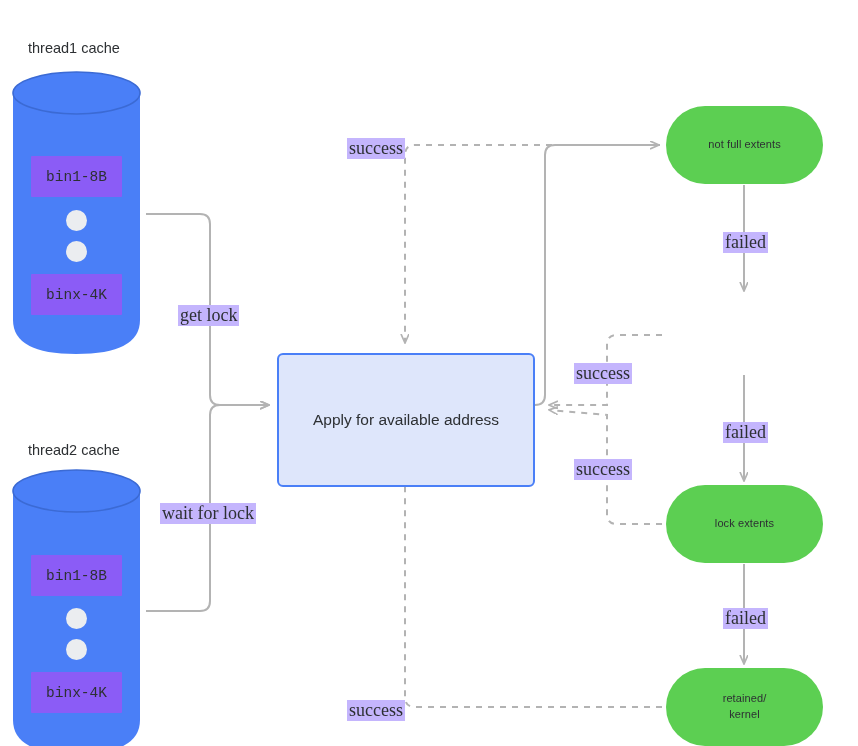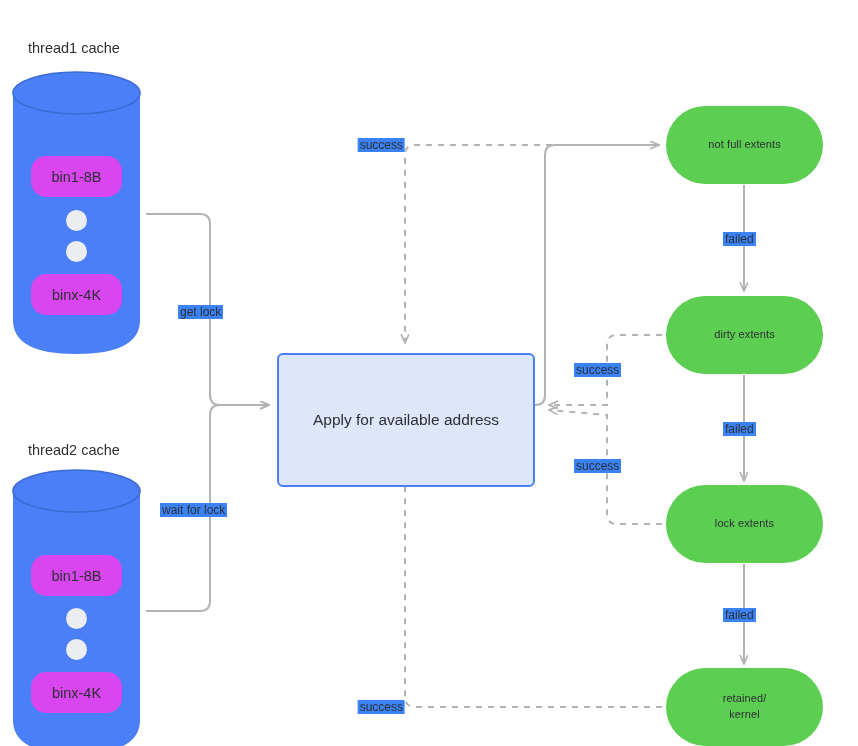--- a/index.html
+++ b/index.html
@@ -73,41 +73,43 @@
     font-size: 15.5px;
   }
   .cyl-label {
     position: absolute;
     font-size: 14.5px;
     color: #2d3033;
     white-space: nowrap;
   }
   .bin-box {
     position: absolute;
-    background: #d946ef;
-    border-radius: 15px;
+    background: #8b5cf6;
+    border-radius: 1px;
     display: flex;
     align-items: center;
     justify-content: center;
     font-size: 14.5px;
     color: #2d3033;
     box-sizing: border-box;
+    font-family: Liberation Mono, monospace;
   }
   .dot {
     position: absolute;
     background: #ebedf0;
     border-radius: 50%;
   }
   .edge-label {
     position: absolute;
-    font-size: 12px;
-    color: #2d3033;
-    background: #3b82f6;
+    font-size: 18px;
+    color: #2d3033;
+    background: #c4b5fd;
     white-space: nowrap;
     padding: 0 2px;
+    font-family: Liberation Serif, serif;
   }
 </style>
 </head>
 <body>
 
 <div id="canvas">
 
   <svg class="layer">
     <defs>
       <marker id="arrow-solid" markerWidth="10" markerHeight="10" refX="8" refY="4" orient="auto" markerUnits="userSpaceOnUse">
@@ -164,23 +166,20 @@
   <div class="bin-box" style="left:31px; top:652px; width:91px; height:41px;">binx-4K</div>
 
   <div class="node-blue-box" style="left:277px; top:333px; width:258px; height:134px;">
     <span>Apply for available address</span>
   </div>
 
   <div class="node-green" style="left:666px; top:86px; width:157px; height:78px;">
     <span>not full extents</span>
   </div>
 
-  <div class="node-green" style="left:666px; top:276px; width:157px; height:78px;">
-    <span>dirty extents</span>
-  </div>
 
   <div class="node-green" style="left:666px; top:465px; width:157px; height:78px;">
     <span>lock extents</span>
   </div>
 
   <div class="node-green" style="left:666px; top:648px; width:157px; height:78px; flex-direction:column;">
     <span>retained/</span>
     <span>kernel</span>
   </div>
 

